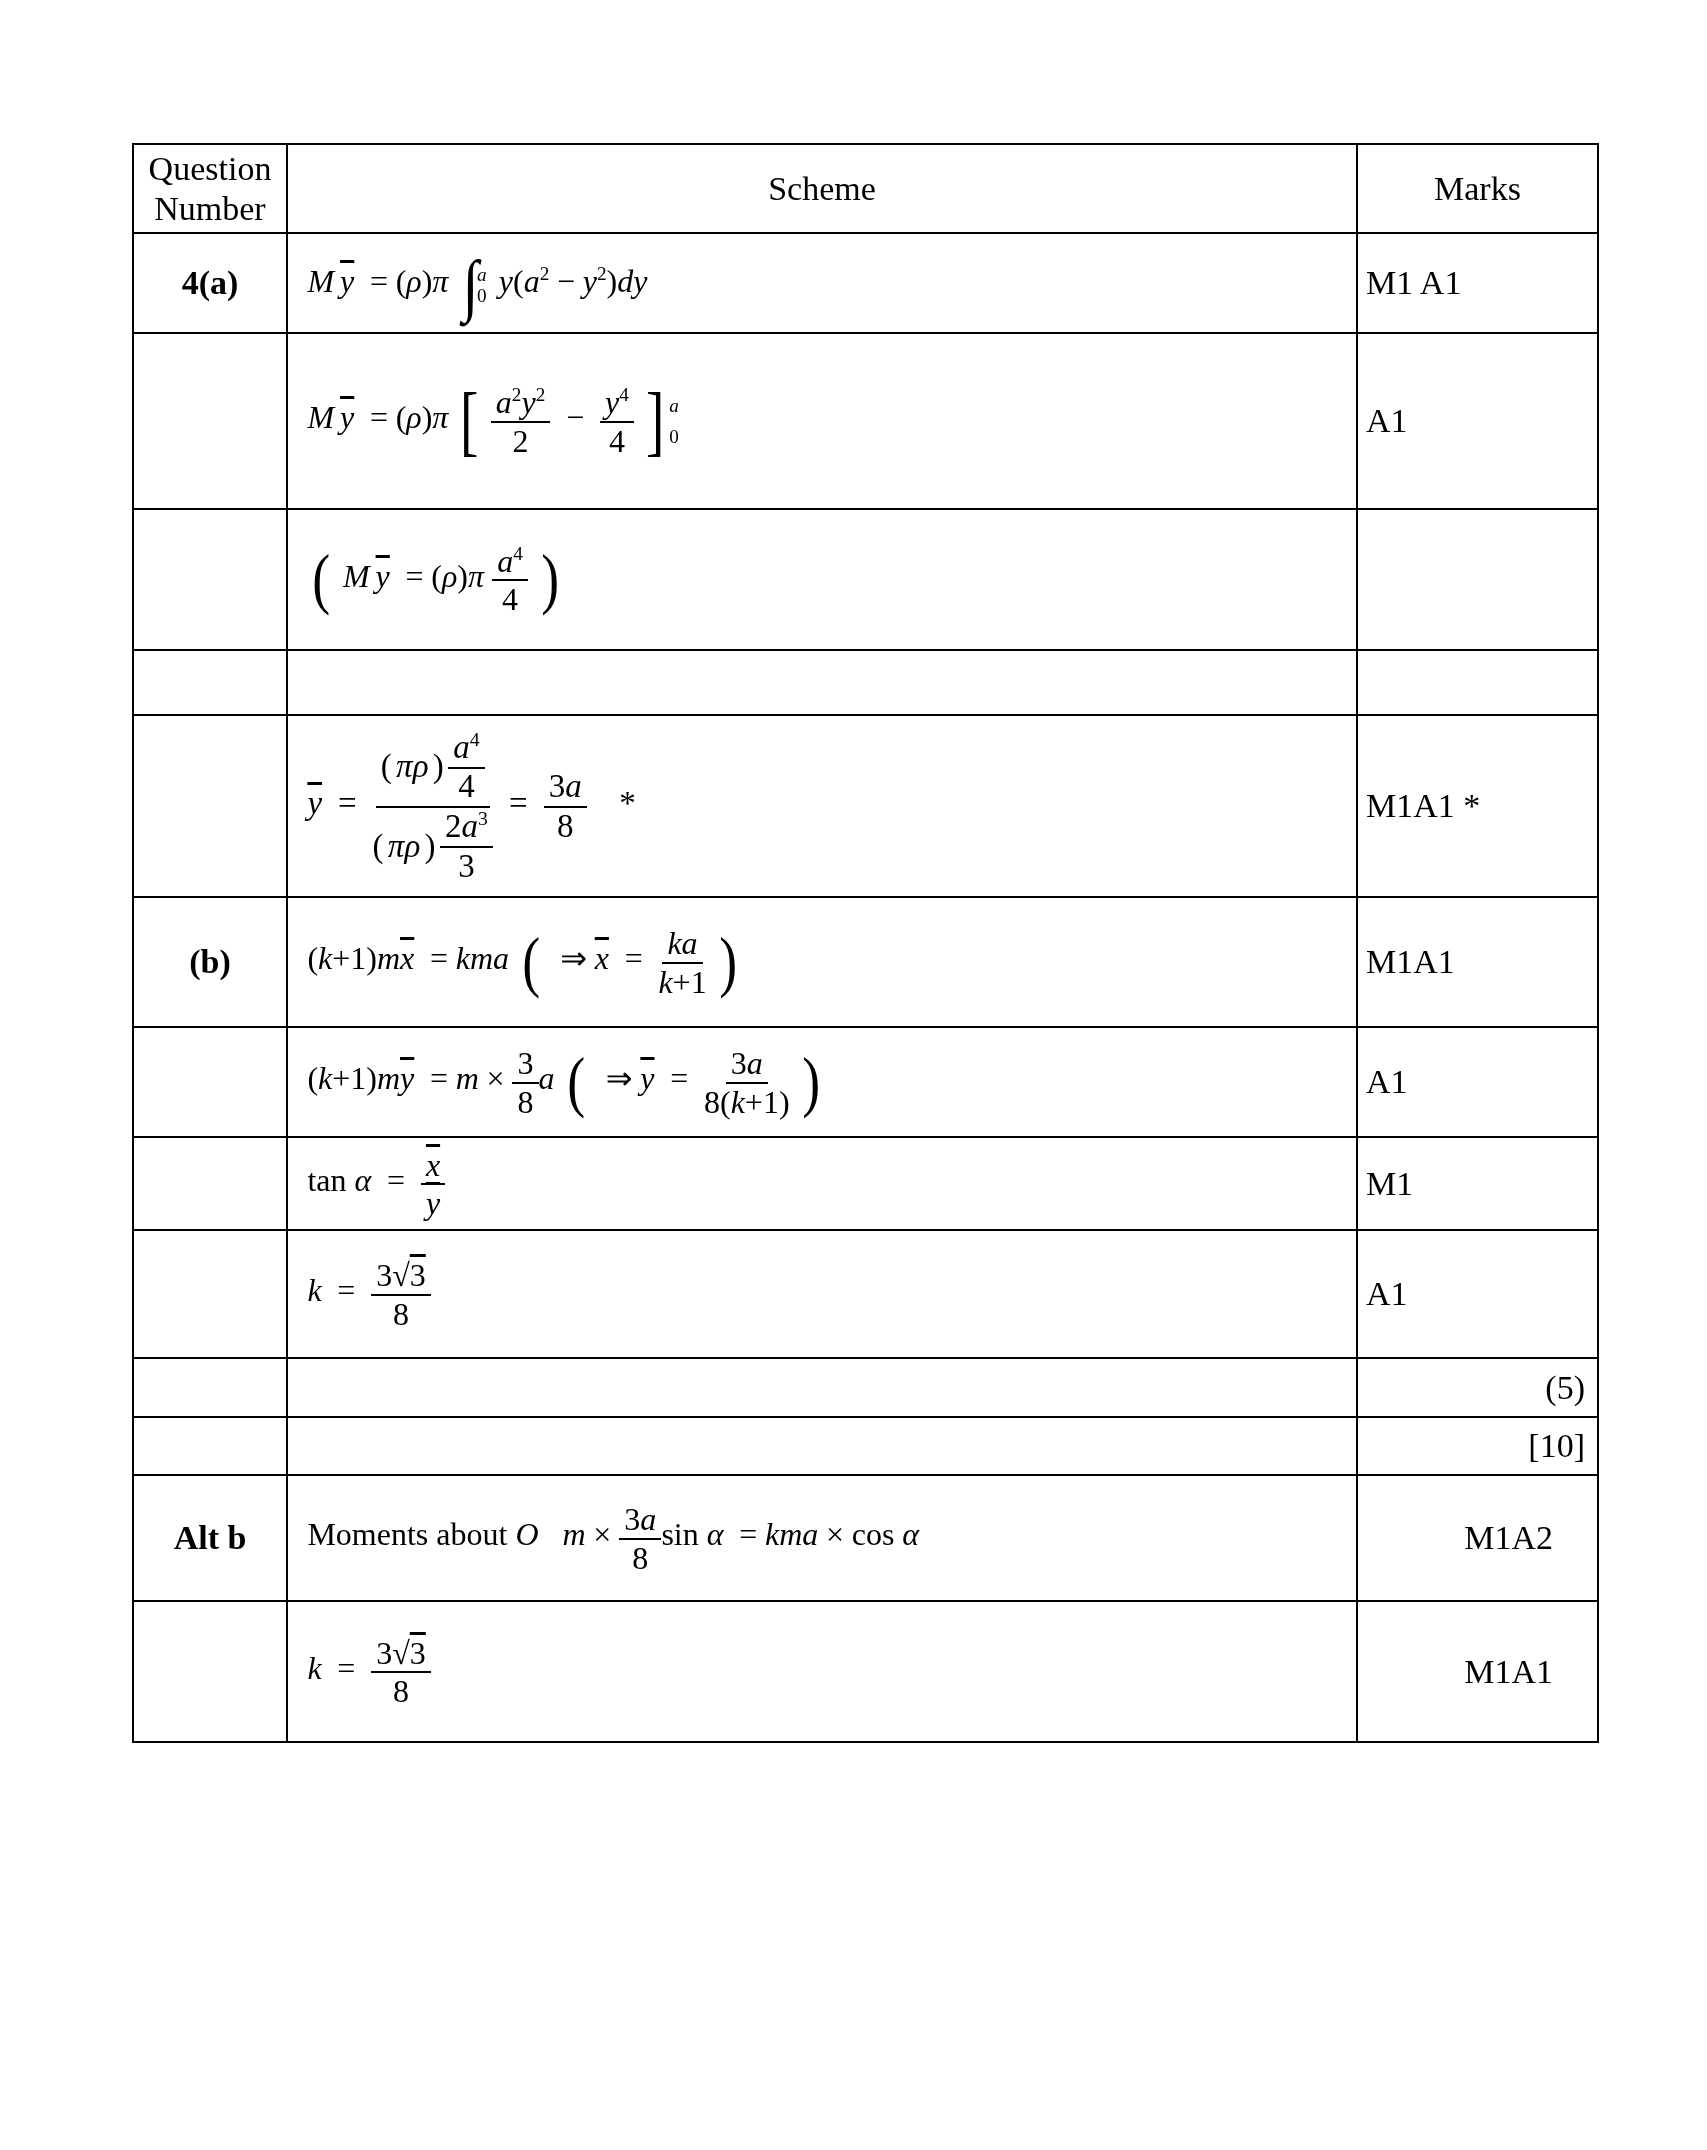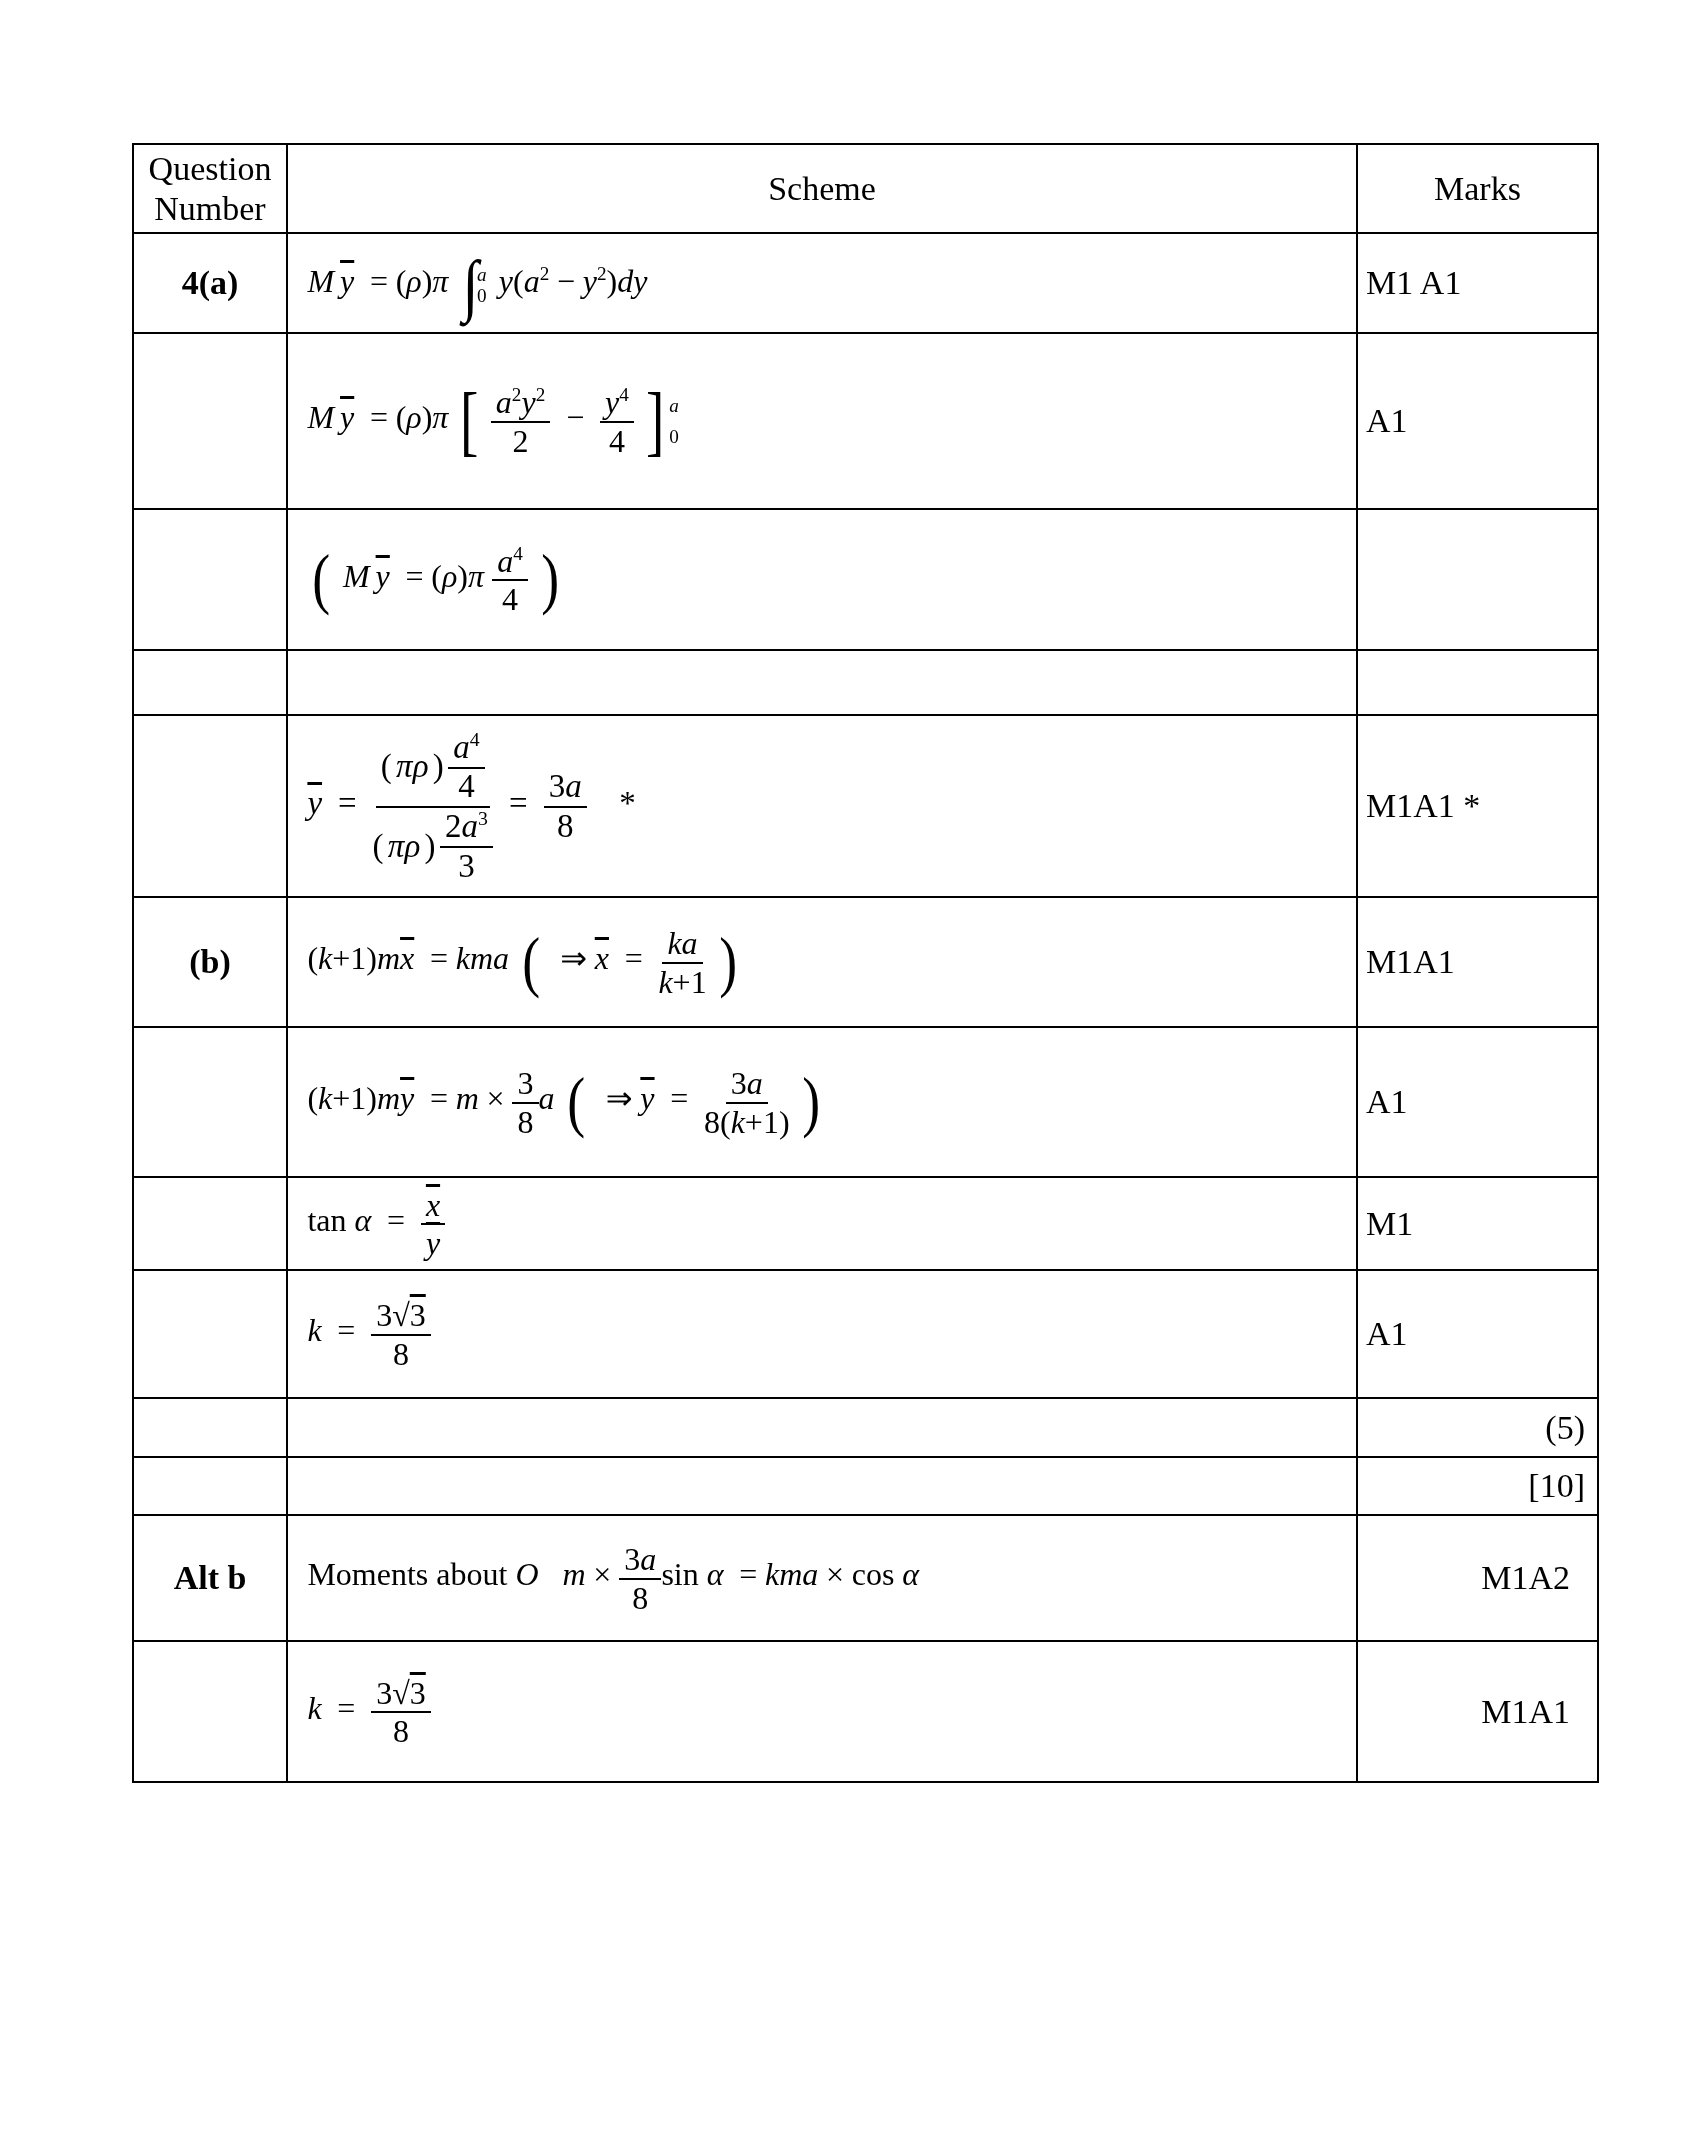--- a/index.html
+++ b/index.html
@@ -7,21 +7,21 @@
         font-family:"Liberation Serif", serif;color:#000;}
   table.ms{position:absolute;left:132px;top:143px;width:1465px;
            border-collapse:collapse;table-layout:fixed;}
   td{border:2.2px solid #000;vertical-align:middle;font-size:34px;line-height:1.15;
      overflow:hidden;}
   td.q{text-align:center;font-weight:bold;}
   td.hd{text-align:center;font-weight:normal;}
   td.s{padding-left:19.4px;}
   td.m{padding-left:8px;}
   td.mr{text-align:right;padding-right:12px;}
-  td.mr2{text-align:right;padding-right:27px;margin-left:27px;}
+  td.mr2{text-align:right;padding-right:44px;margin-left:27px;}
   .math{font-size:32px;line-height:1;white-space:nowrap;}
   .math-sm{font-size:33px;}
   .sc{font-size:30px;white-space:nowrap;}
   i{font-style:italic;}
   .ov{text-decoration:overline;}
   sup{font-size:0.6em;vertical-align:super;line-height:0;}
   .rel{margin:0 7.7px;}
   .sp{margin-left:6px;}
   .frac{display:inline-flex;flex-direction:column;align-items:center;
         vertical-align:middle;text-align:right;}
@@ -180,21 +180,21 @@
       <span class="frac">
                 <span class="fn"><i>k</i><i>a</i></span>
                 <span class="fd"><i>k</i><span>+1</span></span>
               </span>
       <span class="bigp">)</span>
     </span>
   </td>
   <td class="m">M1A1</td>
 </tr>
 
-<tr style="height:150px">
+<tr style="height:110px">
   <td></td>
   <td class="s">
     <span class="math">
       <span>(</span><i>k</i><span>+1)</span><i>m</i><i class="ov">y</i>
       <span class="rel">=</span><i>m</i><span class="rel">×</span><span class="frac">
                 <span class="fn">3</span>
                 <span class="fd">8</span>
               </span><i>a</i>
       <span class="bigp">(</span>
       <span class="rel">⇒</span><i class="ov">y</i>

